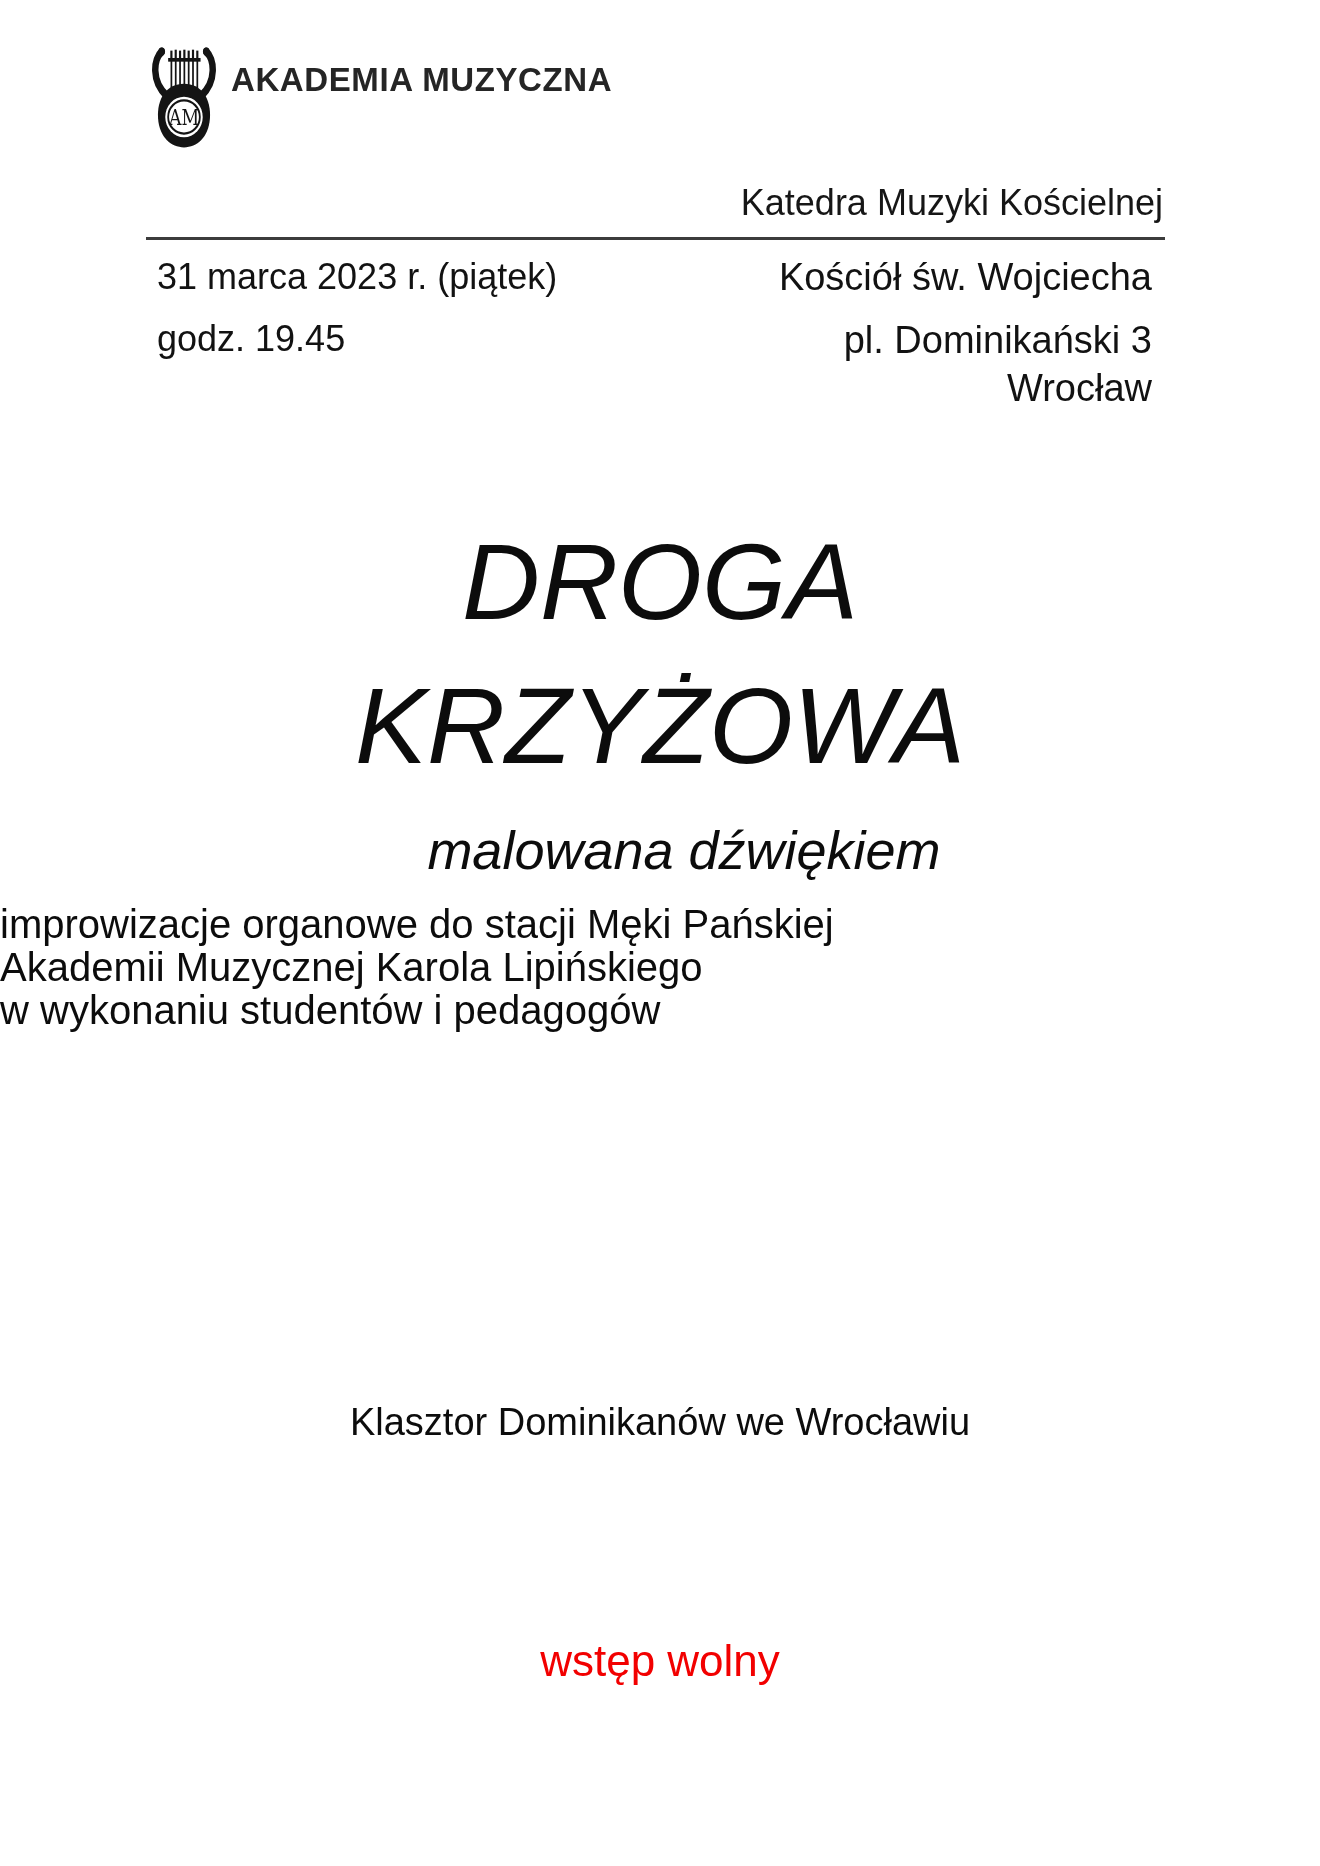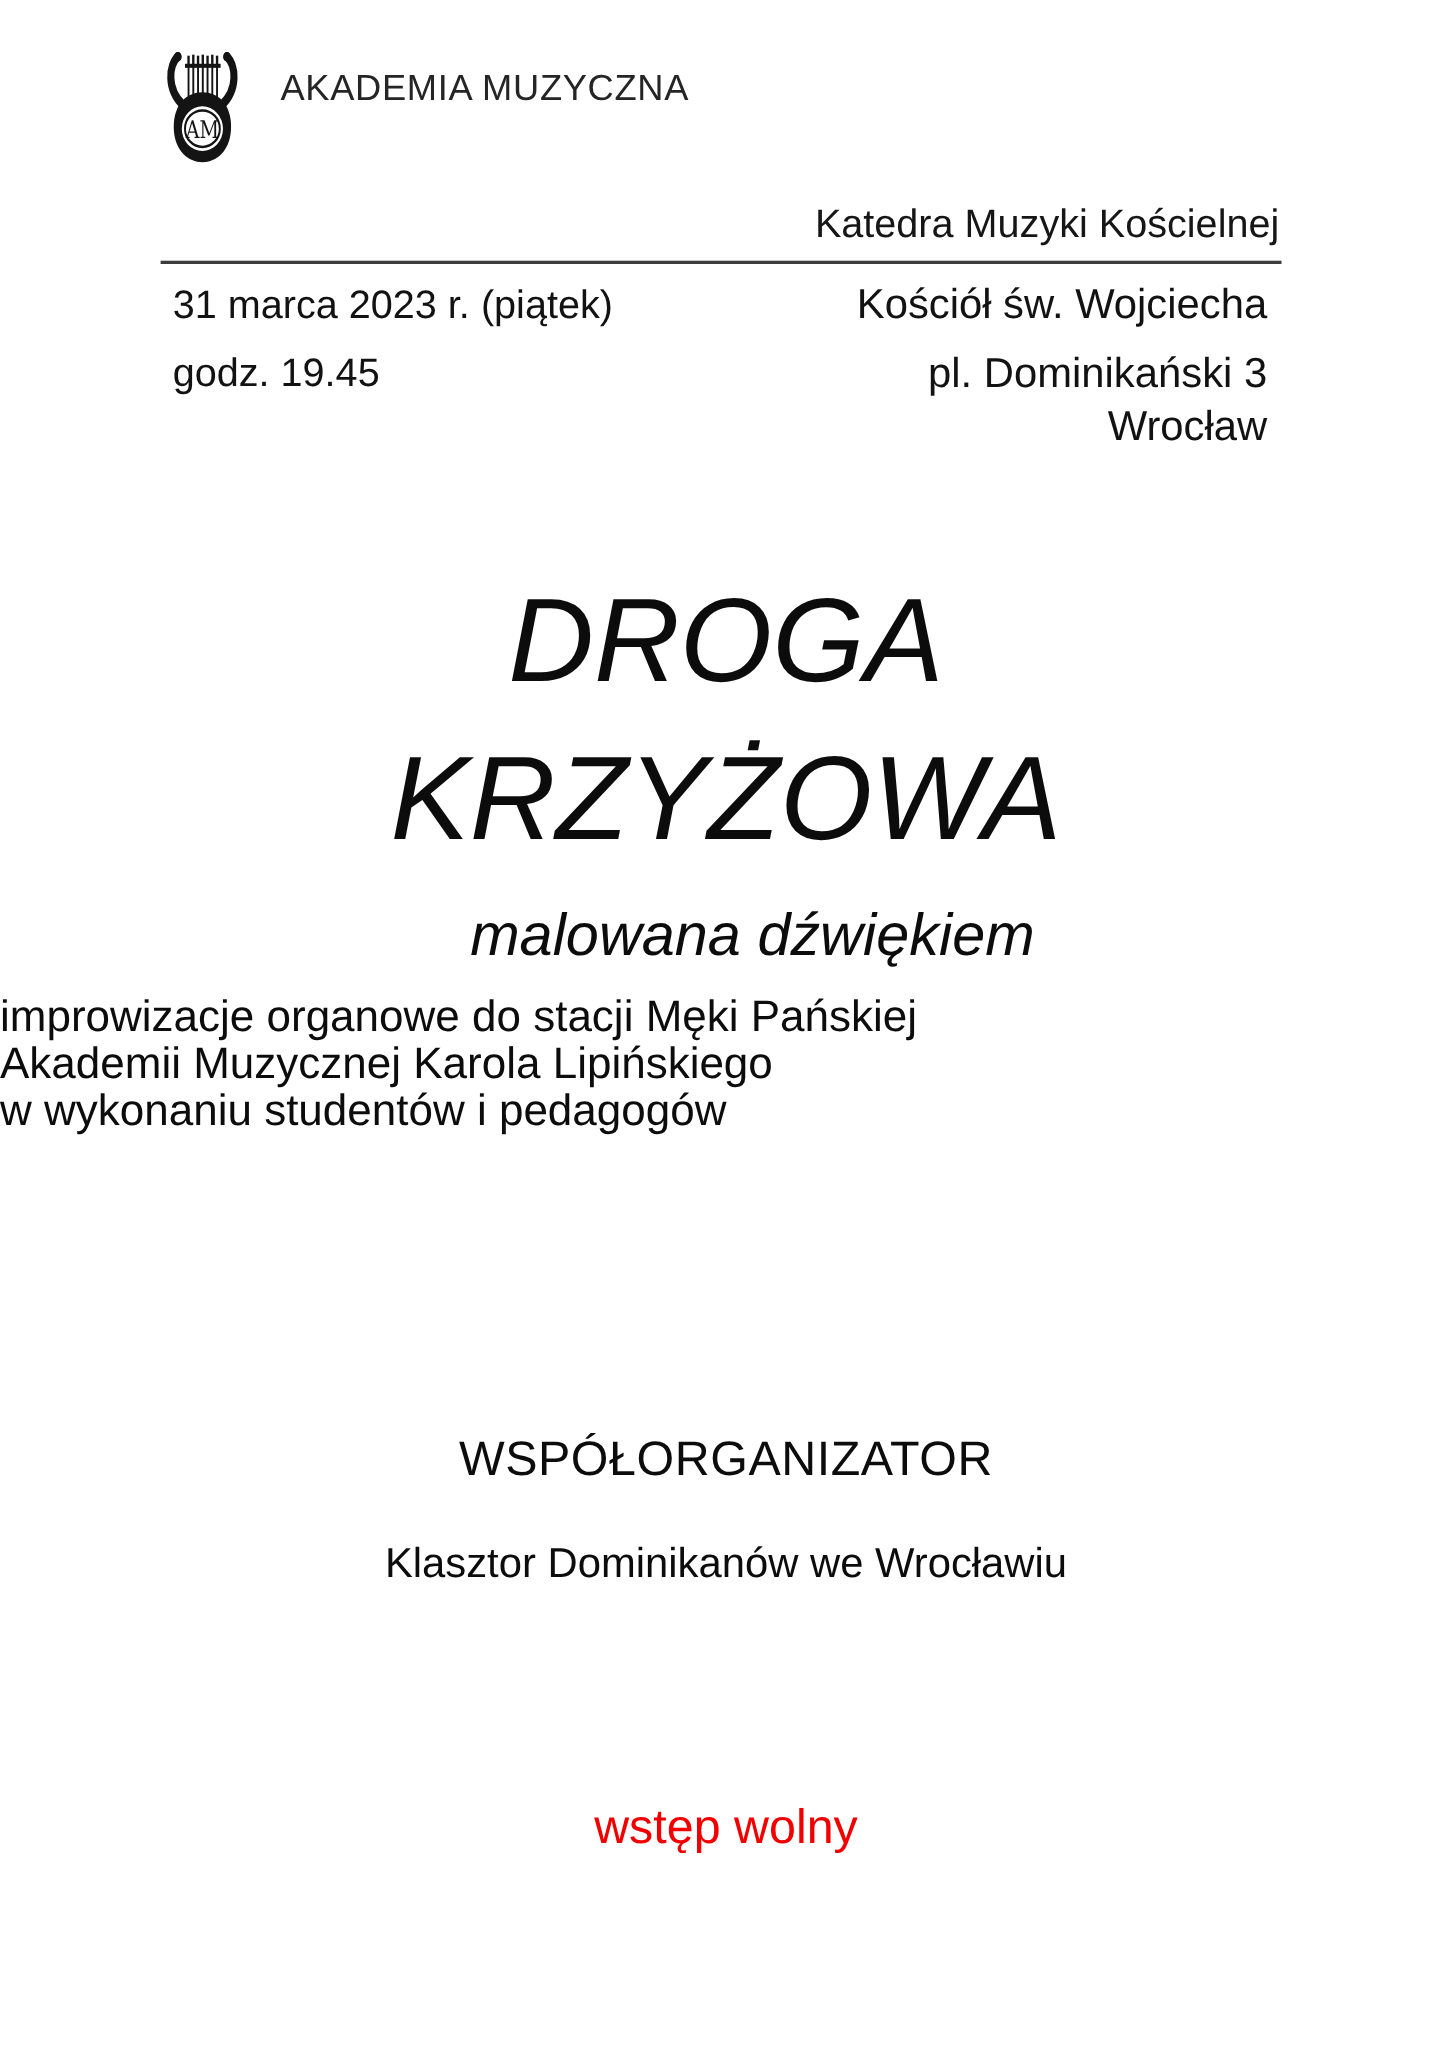--- a/index.html
+++ b/index.html
@@ -7,21 +7,21 @@
     position:relative;
     width:1320px;height:1866px;
     margin:0 auto;
     background:#ffffff;
     font-family:"Liberation Sans", sans-serif;
     color:#111;
     overflow:hidden;
   }
   
   .logo-icon{position:absolute;left:148px;top:46px;width:72px;height:106px;}
-  .logo-text{position:absolute;left:255px;top:62px;}
+  .logo-text{position:absolute;left:231px;top:62px;font-weight:bold;}
   .logo-line1{
     font-size:33px;line-height:36px;color:#252525;letter-spacing:0.6px;
   }
   .logo-line2{
     font-size:27px;line-height:31px;color:#383838;letter-spacing:0.2px;
   }
   .department{
     position:absolute;right:157px;top:182px;
     font-size:36px;color:#161616;text-align:right;
   }
@@ -125,18 +125,17 @@
   <div class="title-line1">DROGA</div>
   <div class="title-line2">KRZYŻOWA</div>
   <div class="subtitle">malowana dźwiękiem</div>
 
   <div class="description">
     <div>improwizacje organowe do stacji Męki Pańskiej</div>
     <div>Akademii Muzycznej Karola Lipińskiego</div>
     <div>w wykonaniu studentów i pedagogów</div>
   </div>
 
-  <div class="coorg-heading">WSPÓŁORGANIZATOR</div>
   <div class="coorg-name">Klasztor Dominikanów we Wrocławiu</div>
 
   <div class="admission">wstęp wolny</div>
 
 </div>
 
 </body></html>

